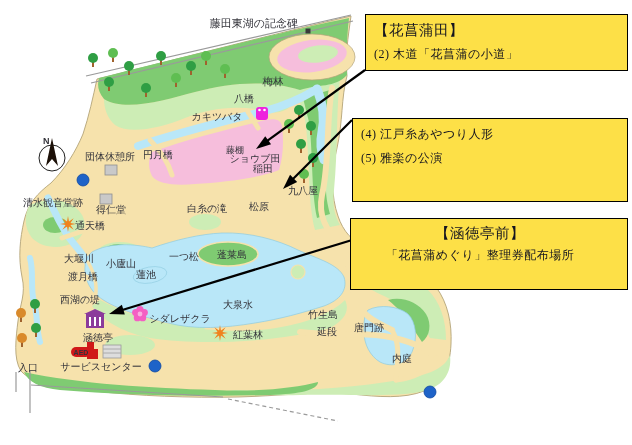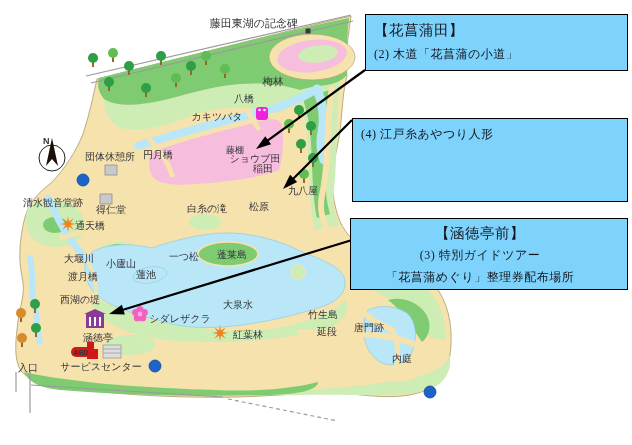--- a/index.html
+++ b/index.html
@@ -1,19 +1,19 @@
 <!DOCTYPE html>
 <html><head>
 <meta charset="utf-8">
 <style>
   html,body{margin:0;padding:0;background:#ffffff;}
   .stage{position:relative;width:632px;height:445px;background:#ffffff;overflow:hidden;
          font-family:"Liberation Sans","DejaVu Sans",sans-serif;}
   .stage svg{position:absolute;left:0;top:0;}
-  .note-box{position:absolute;background:#7dd3fc;border:1.6px solid #000;
+  .note-box{position:absolute;background:#fde047;border:1.6px solid #000;
             font-family:"Liberation Serif","DejaVu Serif",serif;
             color:#15151f;padding:3px 26px 2px 8px;box-sizing:border-box;}
   .note-box .bx-line{display:block;white-space:nowrap;font-size:12px;line-height:24px;
             letter-spacing:0.5px;}
   .note-box .bx-title{font-size:14.5px;}
   #box3 .bx-line{line-height:22px;text-align:center;}
   text{font-family:"Liberation Sans","DejaVu Sans",sans-serif;fill:#33333a;}
 </style>
 </head>
 <body>
@@ -273,21 +273,21 @@
       </g>
 </svg>
 
 <div class="note-box" id="box1" style="left:365px;top:14px;width:263px;height:57px;">
   <span class="bx-line bx-title">【花菖蒲田】</span>
   <span class="bx-line">(2) 木道「花菖蒲の小道」</span>
 </div>
 
 <div class="note-box" id="box2" style="left:352px;top:118px;width:276px;height:84px;">
   <span class="bx-line">(4) 江戸糸あやつり人形</span>
+  <span class="bx-line">(5) 雅楽の公演</span>
 </div>
 
 <div class="note-box" id="box3" style="left:350px;top:218px;width:278px;height:72px;">
   <span class="bx-line bx-title">【涵徳亭前】</span>
-  <span class="bx-line">(3) 特別ガイドツアー</span>
   <span class="bx-line">「花菖蒲めぐり」整理券配布場所</span>
 </div>
 
 </div>
 
 </body></html>

